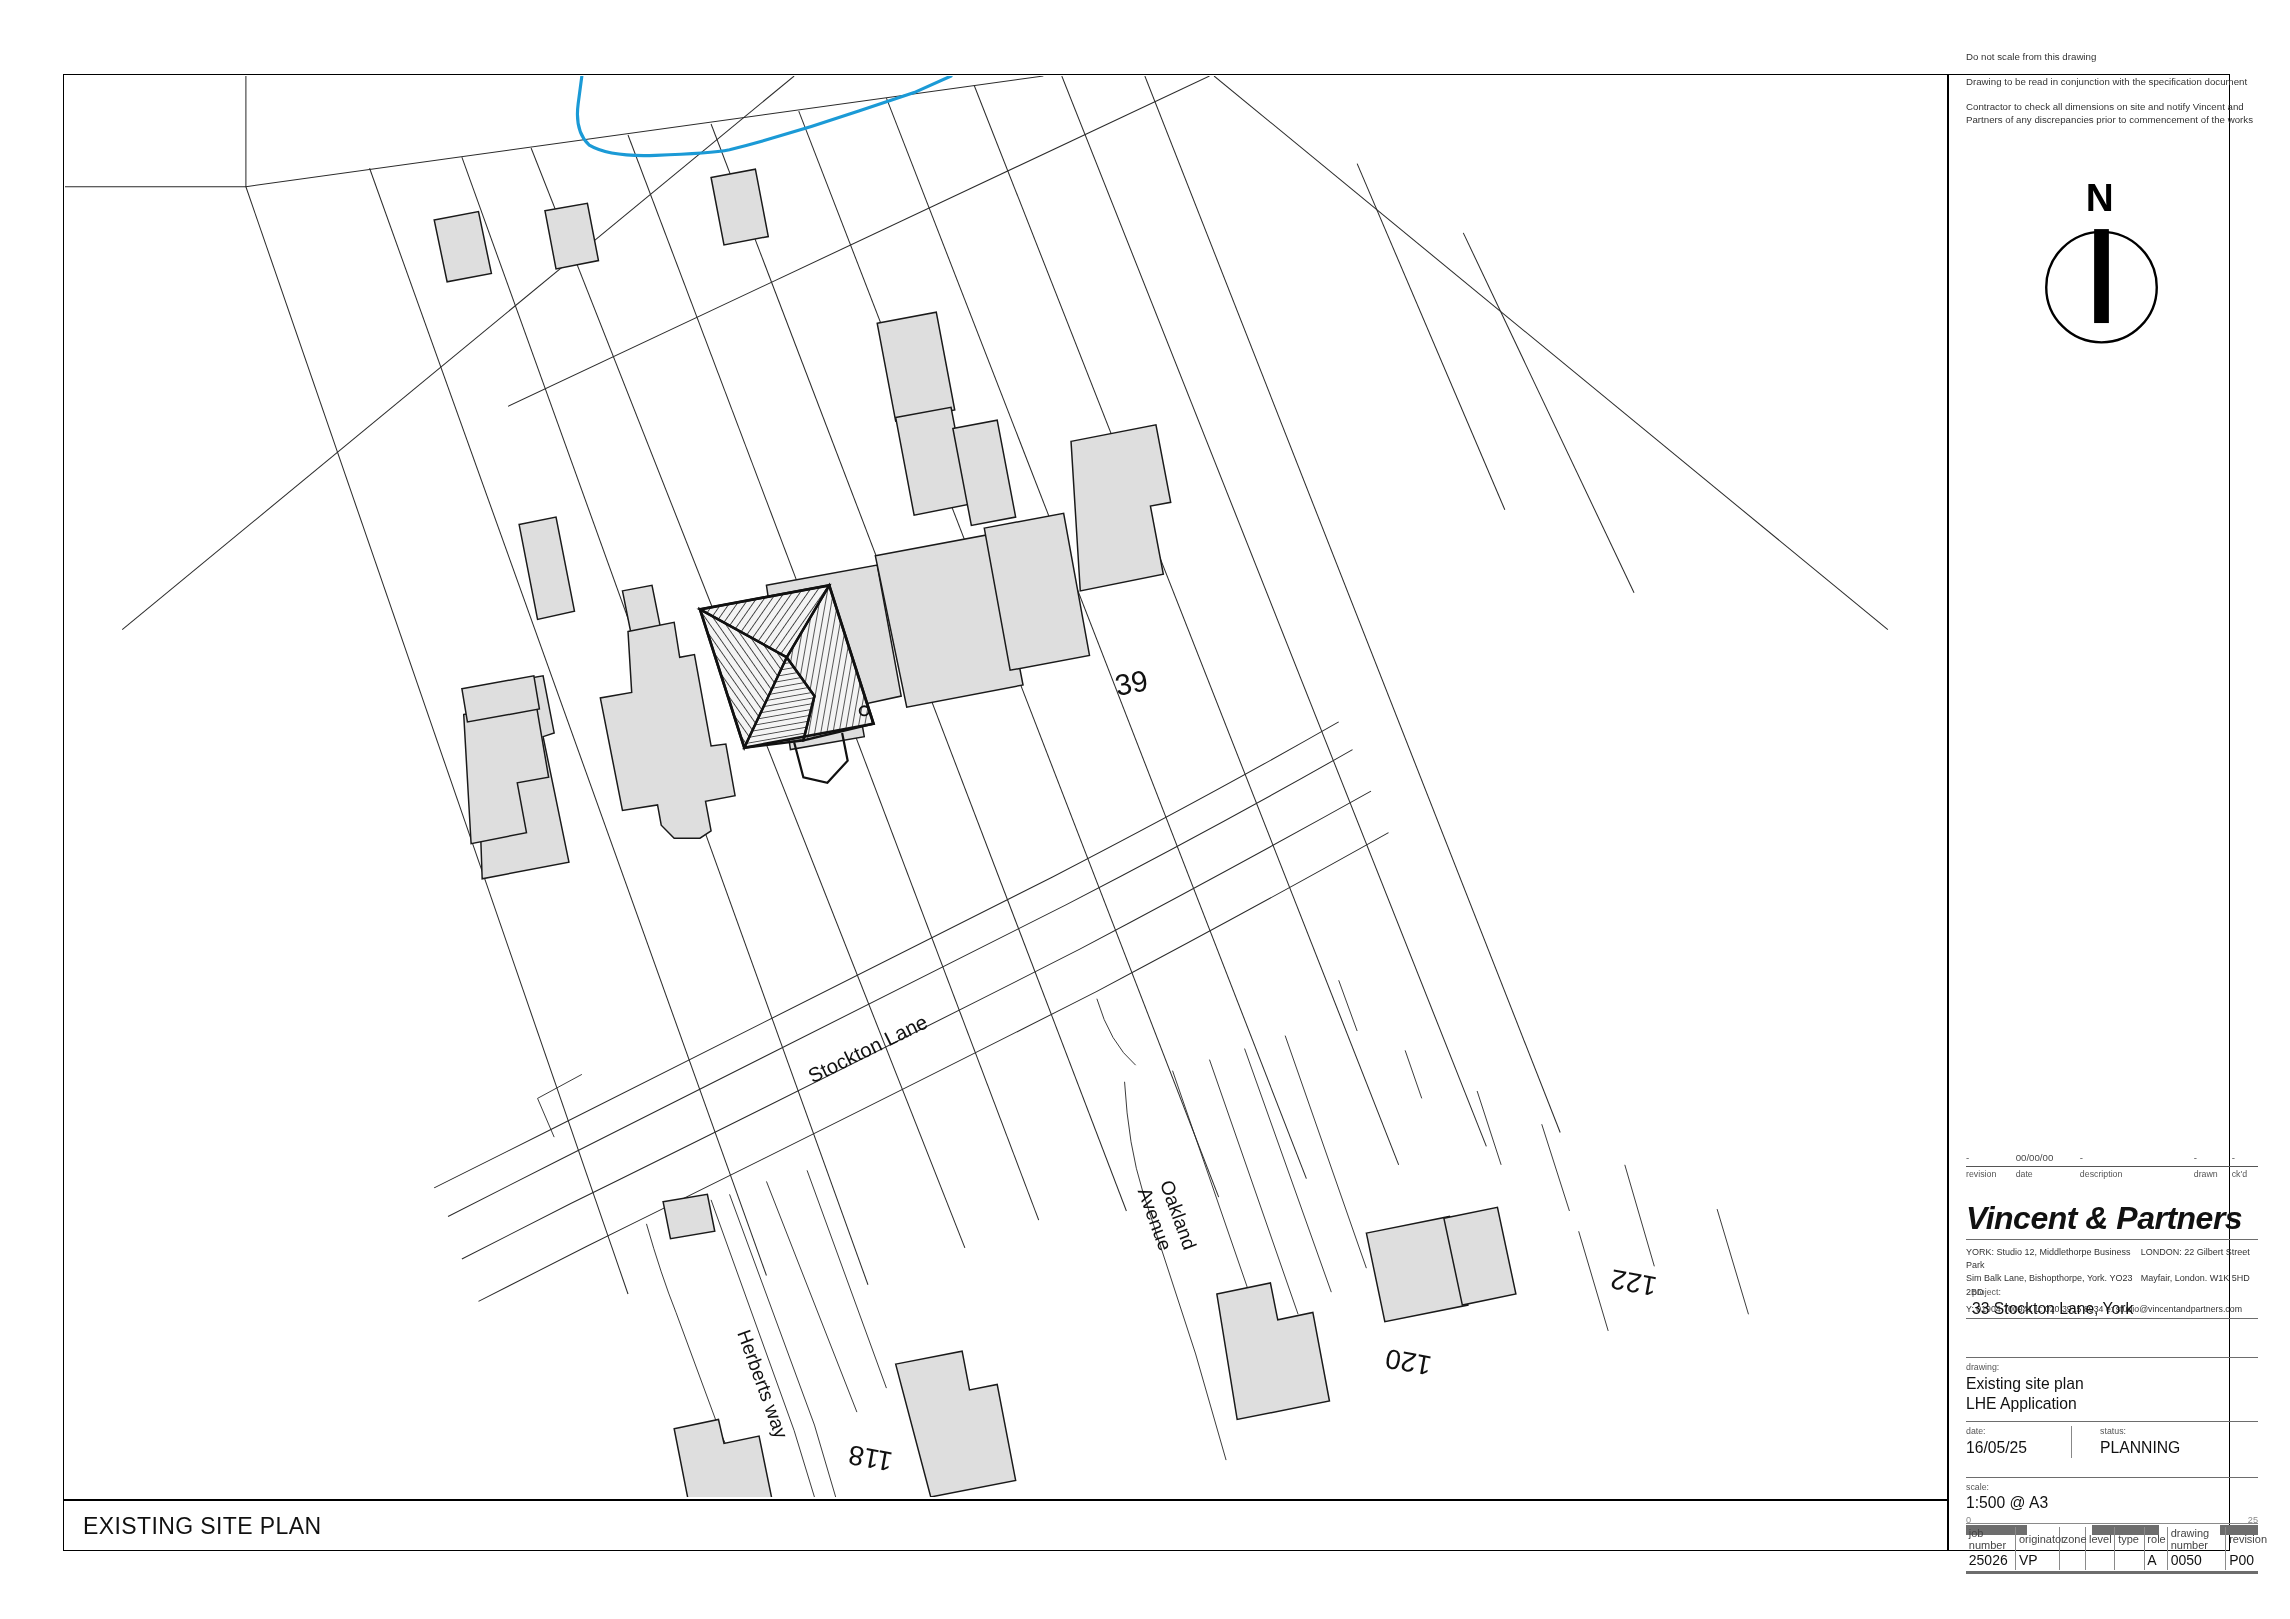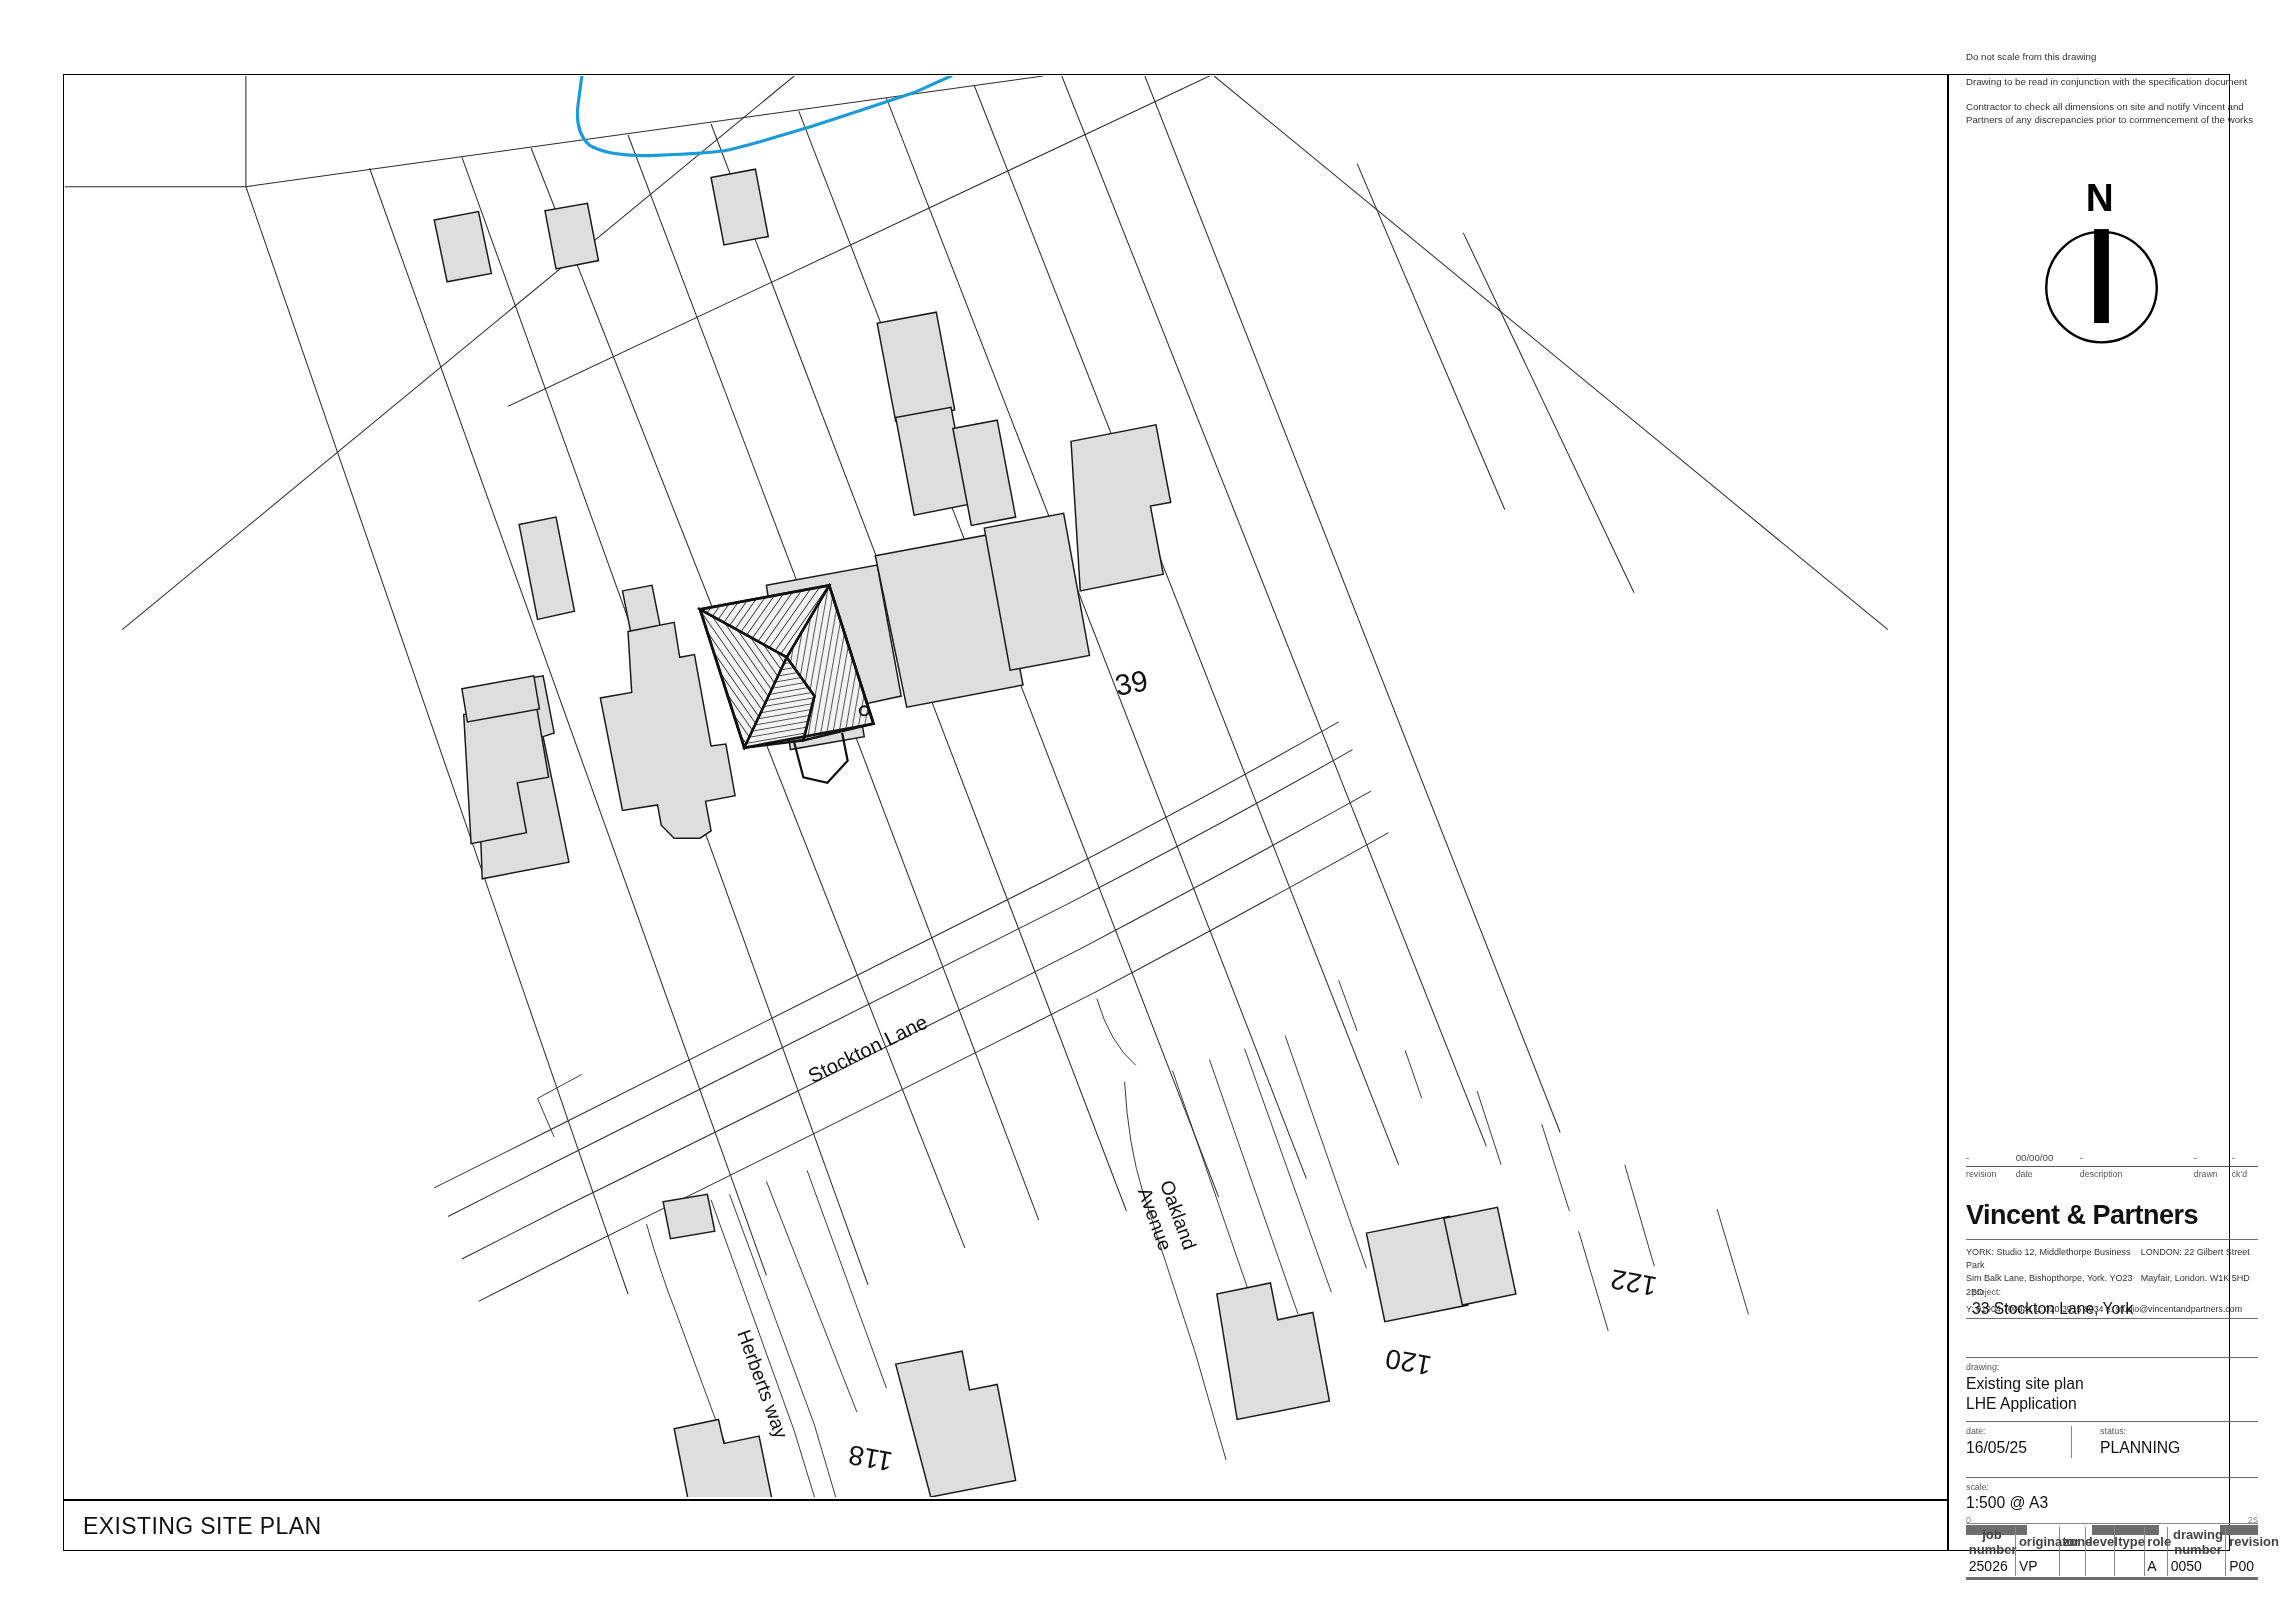--- a/index.html
+++ b/index.html
@@ -95,24 +95,25 @@
   .col-rev  { width: 17%; }
   .col-date { width: 22%; }
   .col-desc { width: 39%; }
   .col-drawn{ width: 13%; }
   .col-ckd  { width: 9%; text-align: left; }
 
   
   #practice-name {
     position: absolute;
     left: 1966px; top: 1200px;
-    font-size: 27px;
+    font-size: 32px;
     font-weight: bold;
     letter-spacing: -0.5px;
     color: #111;
+    font-style: italic;
   }
   .hr { height: 0.9px; background: #6d6d6d; }
 
   #addr-block {
     position: absolute;
     left: 1966px; top: 1239px;
     width: 292px;
   }
   .addr-row {
     display: flex; justify-content: space-between;
@@ -149,22 +150,22 @@
   #scalebar div { height: 100%; }
 
   
   #code-table {
     position: absolute; left: 1966px; top: 1523px; width: 292px;
   }
   #code-table .ct-top { height: 0.9px; background: #8a8a8a; margin-bottom: 2.8px; }
   #code-table .ct-bottom { height: 2.8px; background: #6d6d6d; margin-top: 0.9px; }
   #code-table table { border-collapse: collapse; width: 100%; table-layout: fixed; }
   #code-table th {
-    font-size: 13px; font-weight: bold; color: #444;
-    text-align: center; padding: 0 0 0.9px 2.8px;
+    font-size: 11px; font-weight: normal; color: #444;
+    text-align: left; padding: 0 0 0.9px 2.8px;
     border-left: 0.9px solid #8a8a8a;
   }
   #code-table td {
     font-size: 14px; color: #111;
     text-align: left; padding: 0 0 0.9px 2.8px;
     border-left: 0.9px solid #8a8a8a;
     height: 17.5px;
   }
   #code-table th:first-child, #code-table td:first-child { border-left: none; }
 </style>

